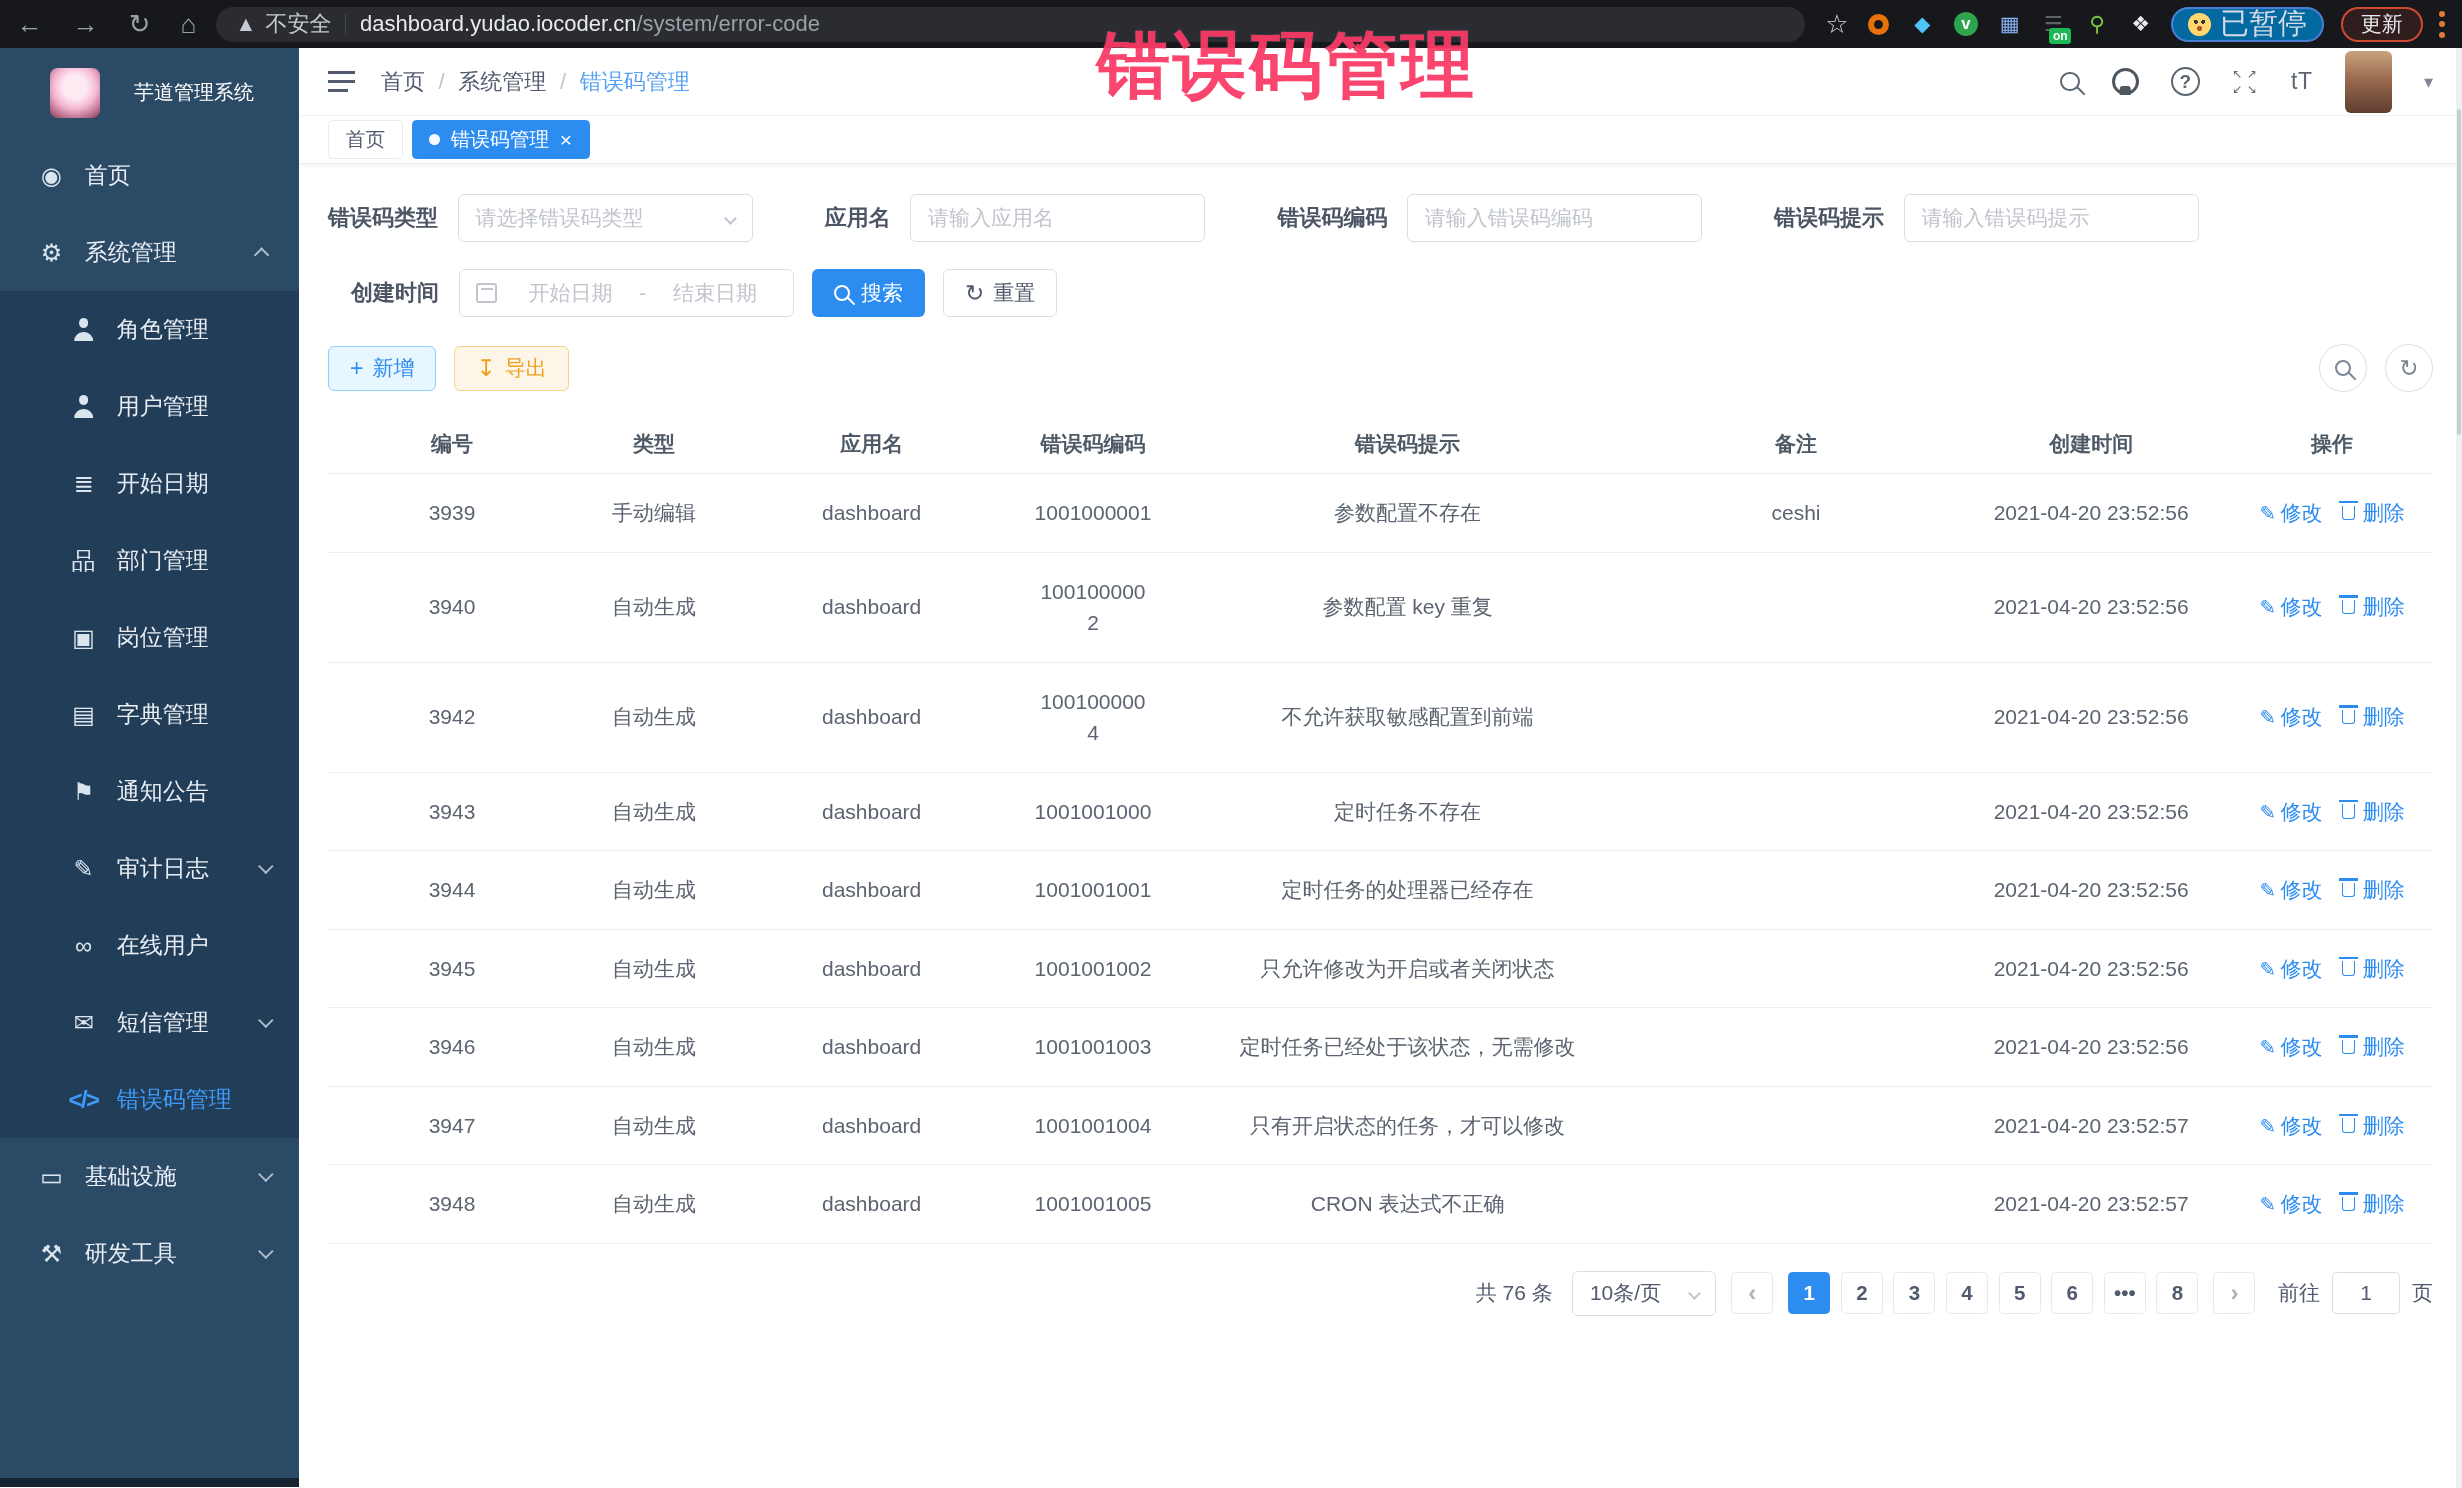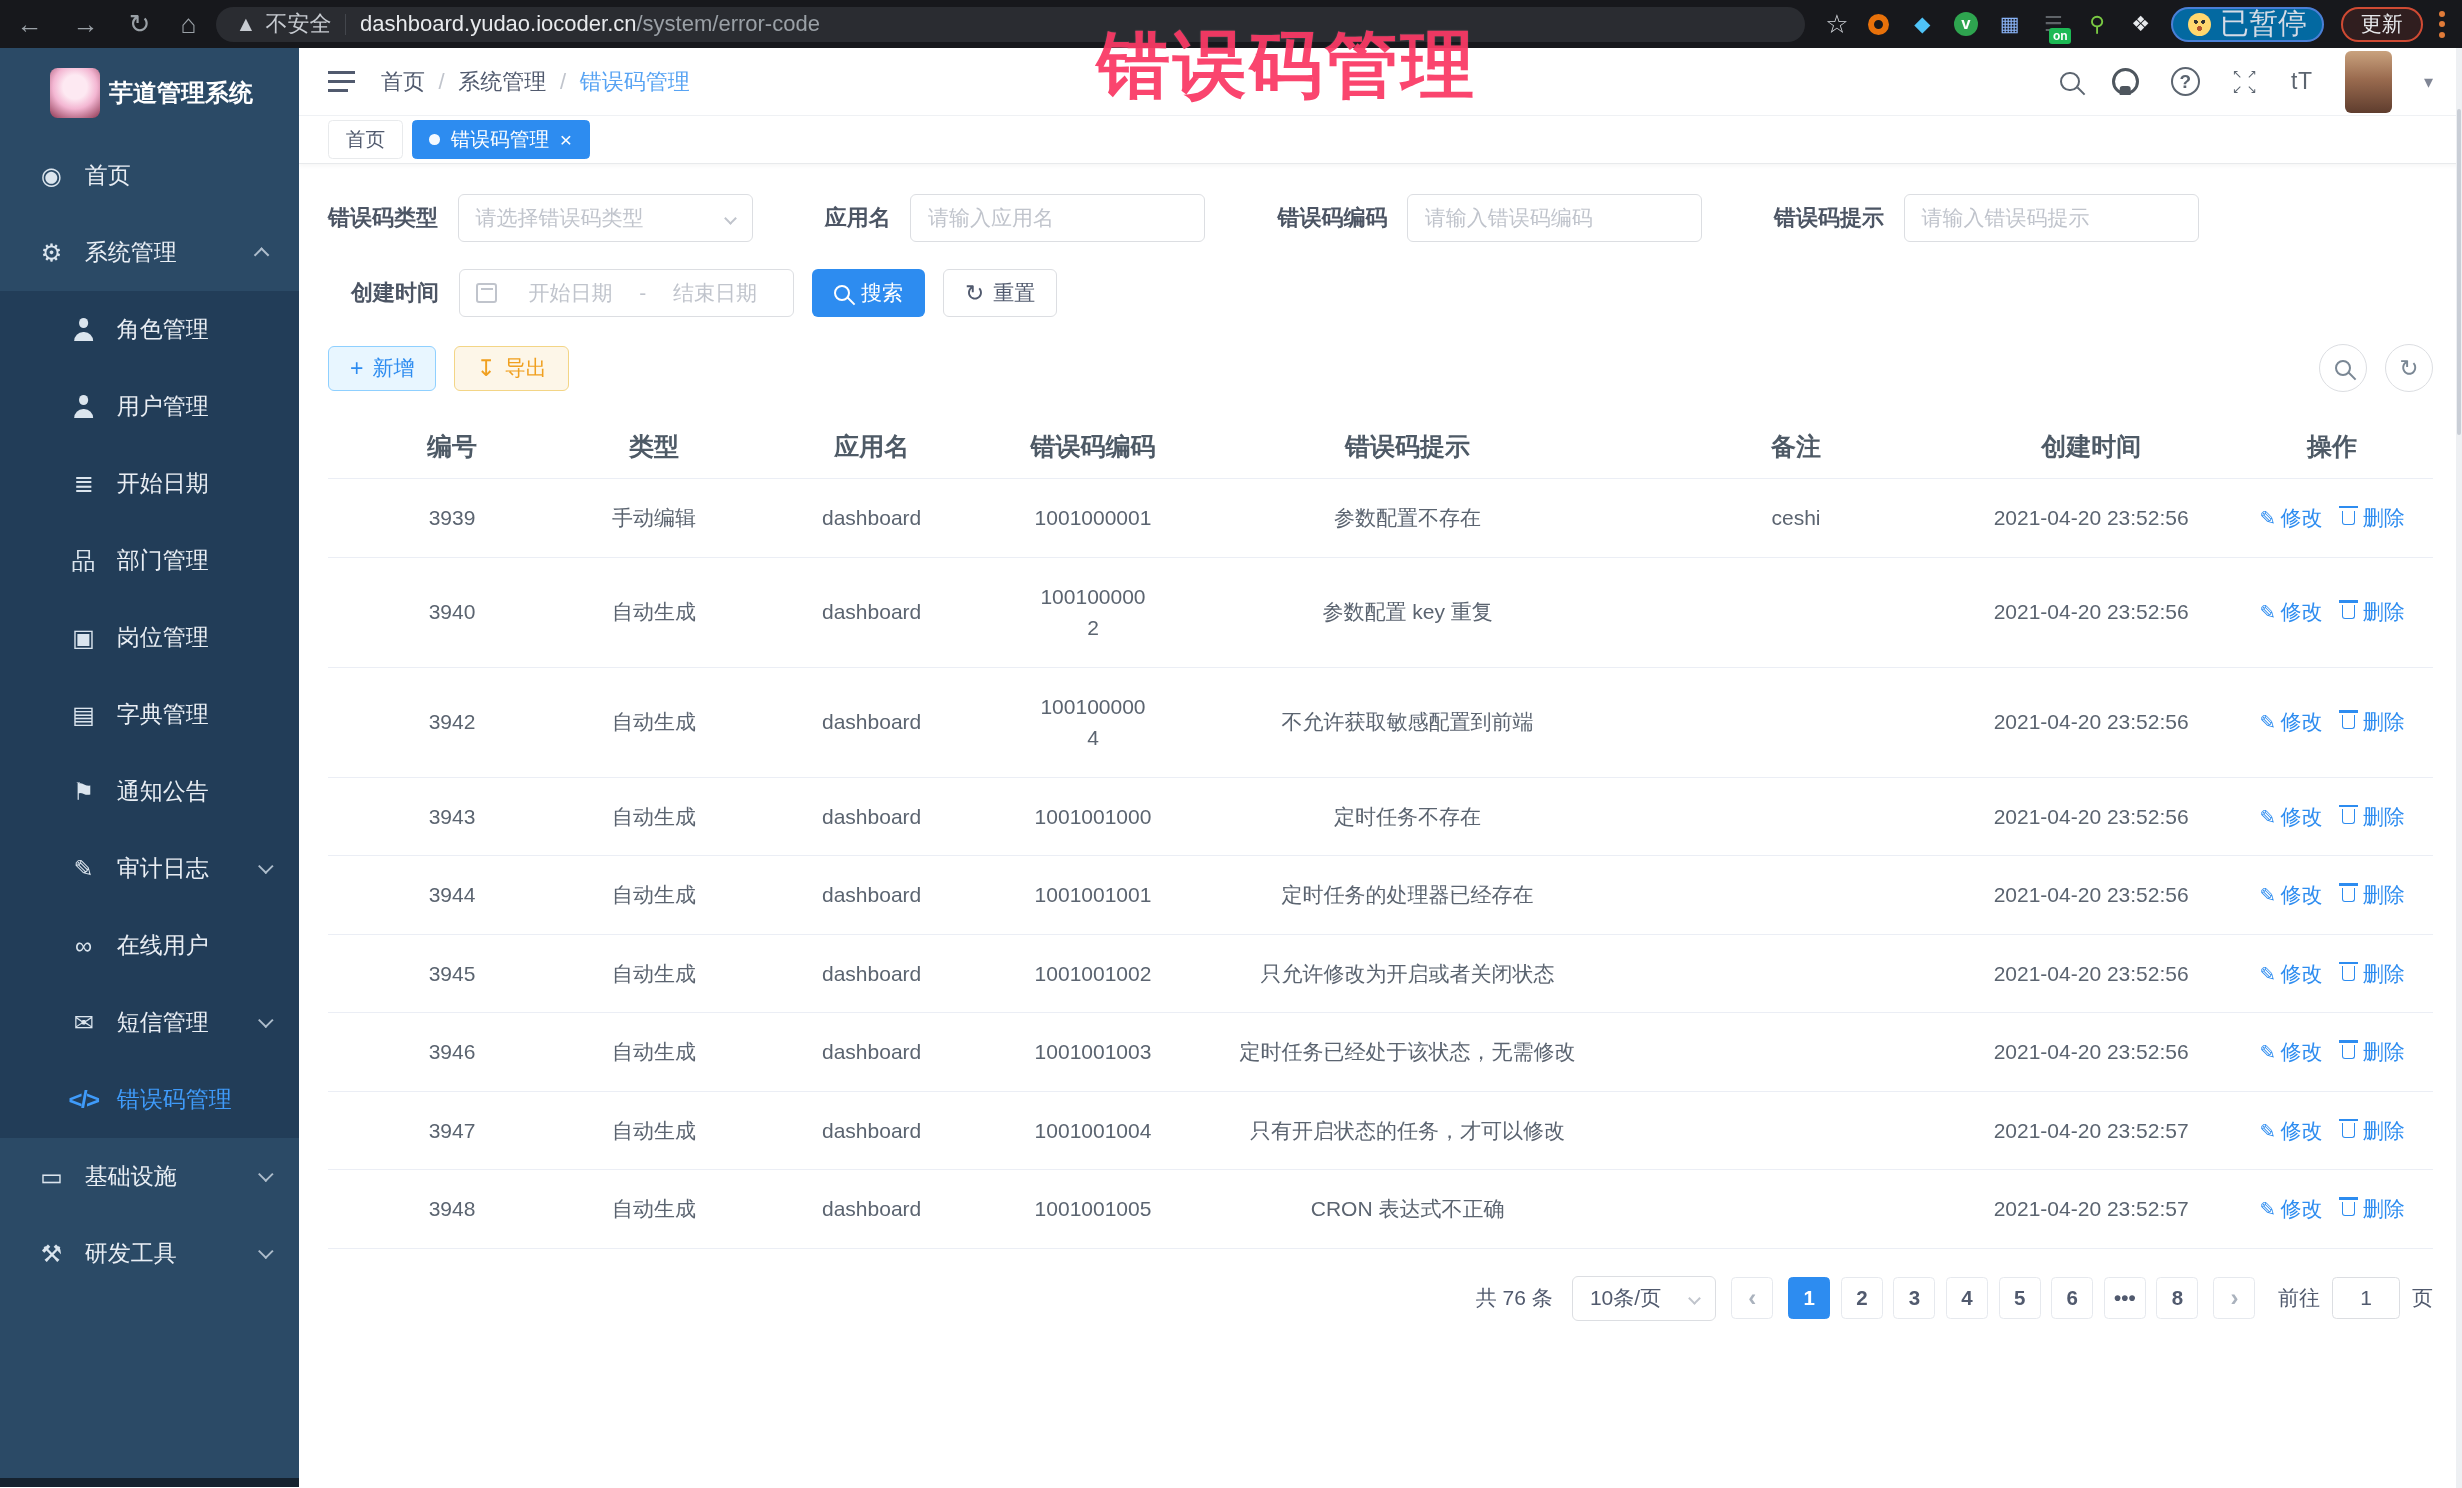--- a/index.html
+++ b/index.html
@@ -49,21 +49,21 @@
   #annotation { position:absolute; left:1097px; top:16.7px; z-index:50; font-size:73px; font-weight:bold;
                 color:rgba(250,53,98,.92); letter-spacing:3px; white-space:nowrap;
                 text-shadow:0 0 1.5px rgba(255,255,255,.25); }
 
   
   #sidebar { position:absolute; left:0; top:48px; width:299px; height:1430px; background:#2b4a66; z-index:2; }
   #sidebar::after { content:""; position:absolute; left:0; right:0; bottom:-9px; height:9px; background:#15222f; }
   .logo-row { display:flex; align-items:center; padding:19.7px 0 19.7px 50px; }
   .logo-img { width:50px; height:50px; border-radius:7.6px;
               background: radial-gradient(circle at 50% 38%, #fde9f2 30%, #f3b6d2 55%, #8c3550 100%); }
-  .logo-title { color:#fff; font-size:24px; font-weight:bold; margin-left:9px; white-space:nowrap; }
+  .logo-title { color:#fff; font-size:20px; font-weight:normal; margin-left:34px; white-space:nowrap; }
   .sb-item { display:flex; align-items:center; height:77px; padding-left:35px; color:#e9eef4;
              font-size:23px; cursor:pointer; position:relative; }
   .sb-item.sub { padding-left:67px; background:#223d58; }
   .sb-item .sb-ic { width:33px; margin-right:16.7px; font-size:24px; display:inline-flex;
                     justify-content:center; color:#dbe5ee; flex:0 0 33px; }
   .sb-item.active, .sb-item.active .sb-ic { color:#3f9bfa; }
   .sb-arrow { position:absolute; right:30px; }
   .chev { display:inline-block; width:11.4px; height:11.4px; border-right:2.3px solid #aebdcc;
           border-bottom:2.3px solid #aebdcc; }
   .chev.down { transform:rotate(45deg) translateY(-3px); }
@@ -138,21 +138,21 @@
   .btn-export { height:45px; background:#fdf6e8; border:1.5px solid #f3d586; color:#f0a020; margin-left:18px; }
   .tool-right { margin-left:auto; display:flex; gap:18px; }
   .circle-btn { width:48px; height:48px; border-radius:50%; border:1.5px solid #dcdee2; background:#fff;
                 display:flex; align-items:center; justify-content:center; color:#7a8794; font-size:23px; cursor:pointer; }
   .circle-btn .mag { width:16.7px; height:16.7px; }
 
   
   table { width:100%; border-collapse:collapse; table-layout:fixed; }
   col.c1{width:242px} col.c2{width:152px} col.c3{width:273px} col.c4{width:159px}
   col.c5{width:455px} col.c6{width:303px} col.c7{width:273px} col.c8{width:197px}
-  th { font-size:25px; color:#4e5a66; font-weight:bold; padding:15px 7.6px; text-align:center;
+  th { font-size:21px; color:#4e5a66; font-weight:bold; padding:15px 7.6px; text-align:center;
        border-bottom:1.5px solid #ebeef5; }
   td { font-size:21px; color:#5b6470; padding:23px 7.6px; text-align:center;
        border-bottom:1.5px solid #ebeef5; word-break:break-all; line-height:1.5; }
   .op-link { color:#2d8cf0; cursor:pointer; white-space:nowrap; }
   .op-link + .op-link { margin-left:19.7px; }
   .ipen { font-size:19.7px; margin-right:4.5px; }
   .itrash { position:relative; display:inline-block; width:13px; height:14.4px; border:1.5px solid #2d8cf0;
             border-top:none; border-radius:0 0 3px 3px; margin-right:7.6px; }
   .itrash::before { content:""; position:absolute; left:-3.8px; right:-3.8px; top:-4.5px; height:2.3px; background:#2d8cf0; }
 

